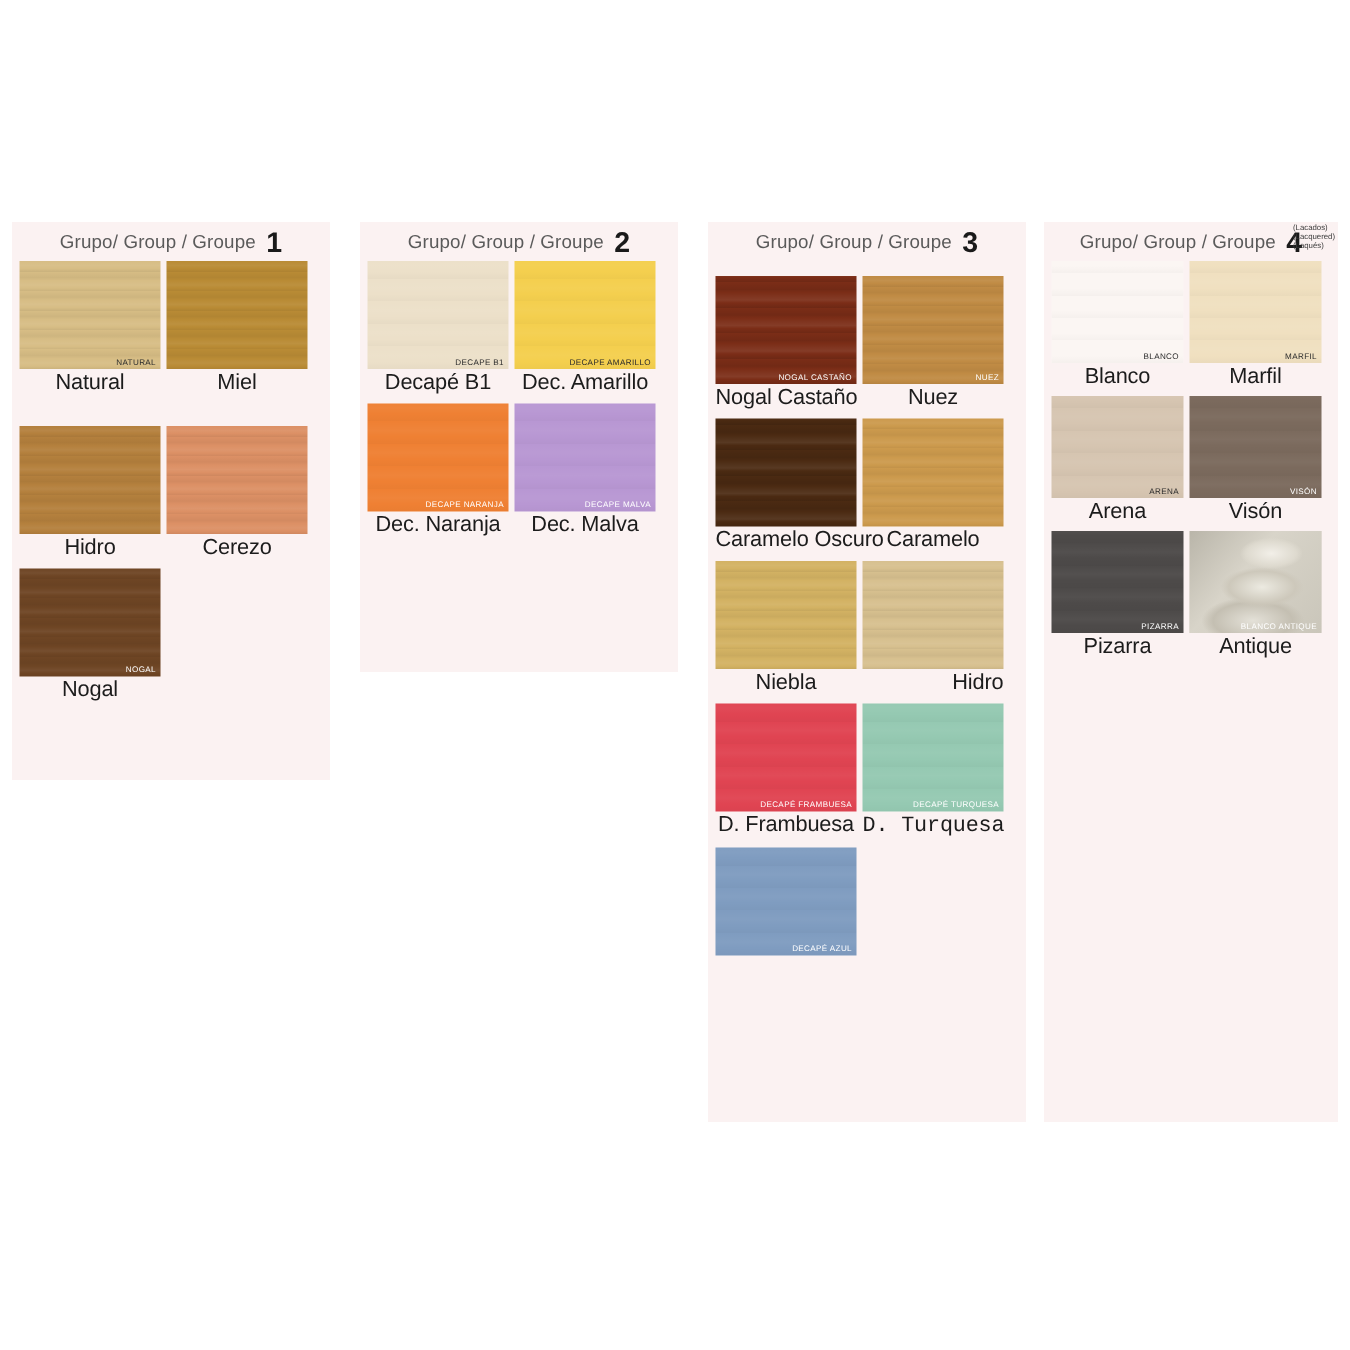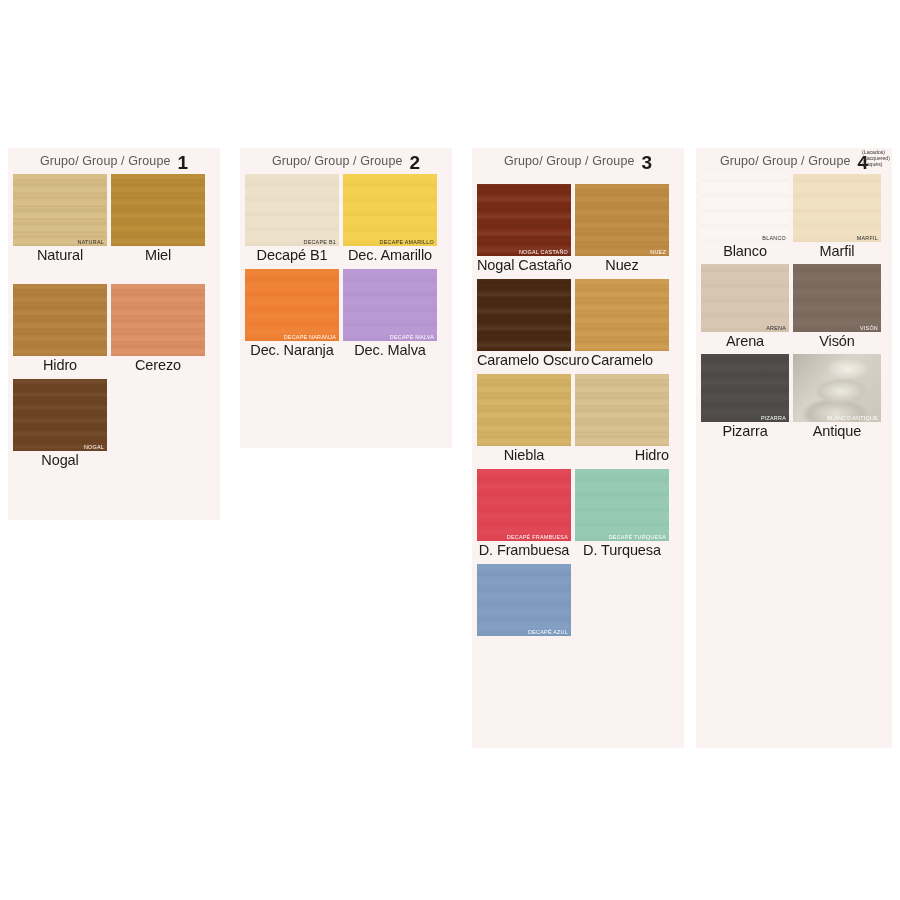--- a/index.html
+++ b/index.html
@@ -270,21 +270,21 @@
           <div class="swatches">
             <div class="chip soft" style="width: 94px; height: 72px; background: rgb(224, 68, 82);">
               <span class="code light" style="z-index: 3;">DECAPÉ FRAMBUESA</span>
             </div>
             <div class="chip soft" style="width: 94px; height: 72px; background: rgb(149, 201, 178);">
               <span class="code light" style="z-index: 3;">DECAPÉ TURQUESA</span>
             </div>
           </div>
           <div class="labels">
             <div class="lbl" style="width: 94px; height: 23px; overflow: visible;">D. Frambuesa</div>
-            <div class="lbl" style="width: 94px; height: 23px; overflow: visible;">D. Turquesa</div>
+            <div class="lbl" style="width: 94px; height: 23px; overflow: visible; font-family: Liberation Mono, monospace;">D. Turquesa</div>
           </div>
         </div>
         <div class="srow">
           <div class="swatches">
             <div class="chip soft" style="width: 94px; height: 72px; background: rgb(127, 156, 192);">
               <span class="code light" style="z-index: 3;">DECAPÉ AZUL</span>
             </div>
             <div class="chip empty" style="width: 94px; height: 72px;"></div>
           </div>
         </div>

